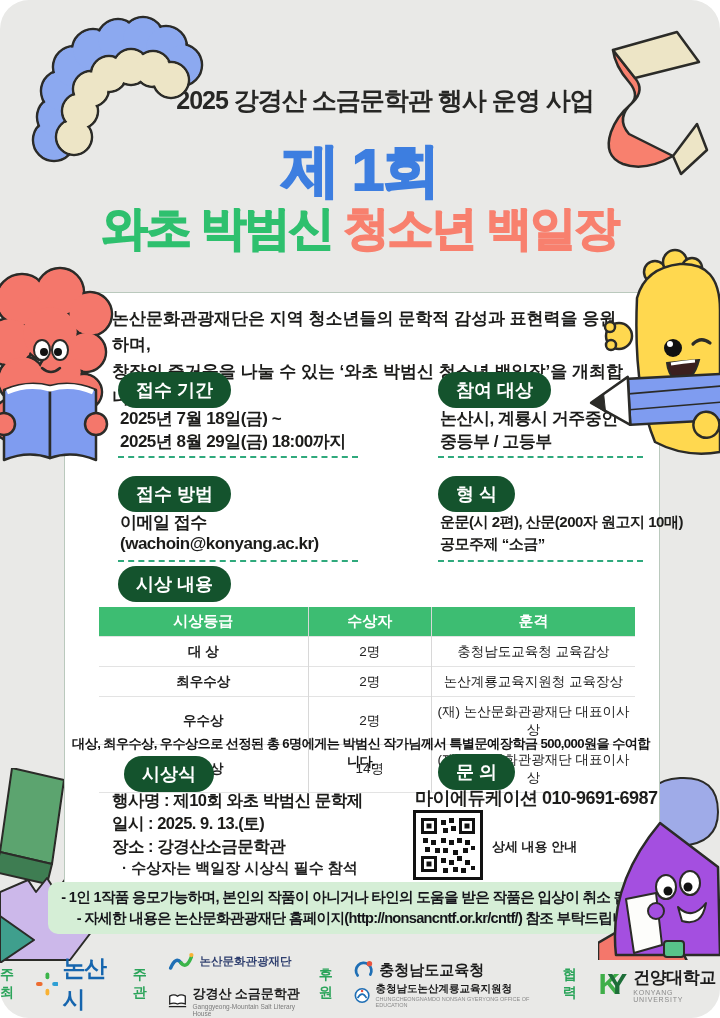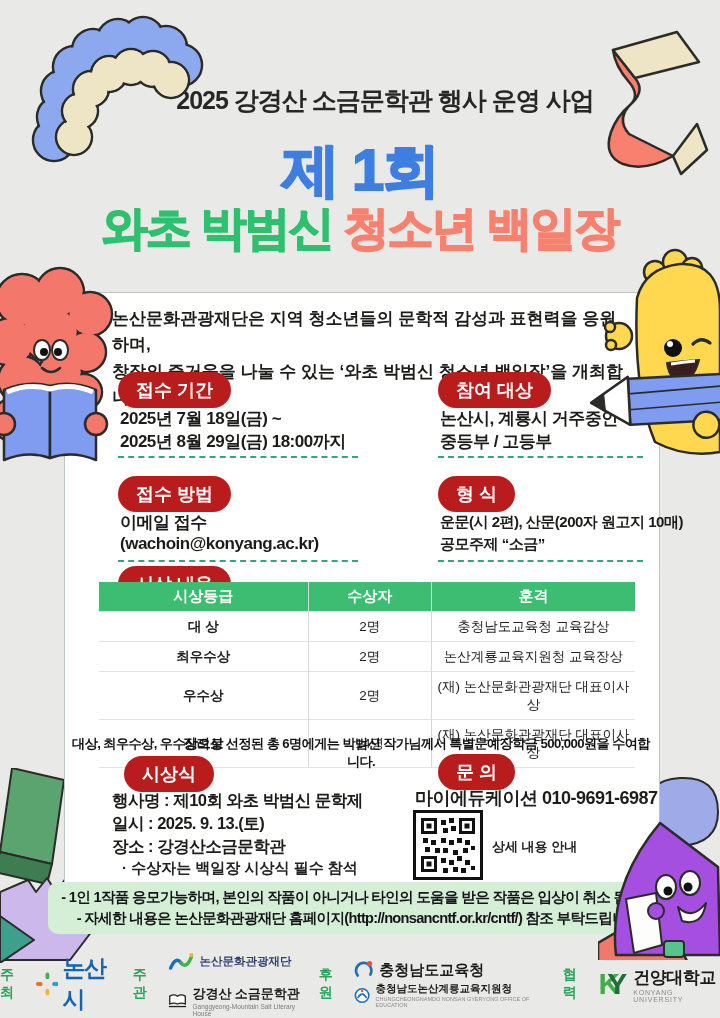--- a/index.html
+++ b/index.html
@@ -1,34 +1,34 @@
 <!DOCTYPE html>
 <html><head>
 <meta charset="utf-8">
 <style>
   html,body{margin:0;padding:0;}
   .poster{position:relative;width:720px;height:1018px;background:#e9e9e7;overflow:hidden;
-          font-family:"Liberation Sans",sans-serif;color:#1d1d1b;}
+          font-family:"Liberation Sans",sans-serif;color:#1d1d1b;border-radius:29px;}
   .abs{position:absolute;}
   
   .program-label{top:84px;left:50px;right:0;text-align:center;font-size:25px;font-weight:800;color:#272725;letter-spacing:-1px;}
   .title1{top:132px;left:0;right:0;text-align:center;font-size:58px;font-weight:900;color:#3d7ee0;
           letter-spacing:-2px;-webkit-text-stroke:2px #3d7ee0;}
   .title2{top:198px;left:0;right:0;text-align:center;font-size:46px;font-weight:900;letter-spacing:-2px;}
   .title2 .g{color:#2ec06e;-webkit-text-stroke:1.6px #2ec06e;}
   .title2 .s{color:#f8806e;-webkit-text-stroke:1.6px #f8806e;}
   
   .card{left:64px;top:292px;width:594px;height:628px;background:#fff;border:1.5px solid #bac9bd;border-radius:18px;z-index:2;}
   .intro{left:112px;top:306px;width:520px;font-size:17px;font-weight:700;line-height:1.55;color:#1c1c1a;z-index:3;}
-  .pill{background:#b91c1c;color:#fff;font-weight:800;font-size:18px;padding:6px 18px;border-radius:20px;z-index:3;letter-spacing:0;}
+  .pill{background:#14532d;color:#fff;font-weight:800;font-size:18px;padding:6px 18px;border-radius:20px;z-index:3;letter-spacing:0;}
   .line{font-weight:700;font-size:17px;z-index:3;color:#1c1c1a;letter-spacing:-0.5px;}
   .small-line{font-size:15px;}
   .dash{border-top:2px dashed #2fa97c;z-index:3;}
   
-  .award-table{left:99px;top:582px;width:536px;border-collapse:collapse;z-index:3;}
+  .award-table{left:99px;top:607px;width:536px;border-collapse:collapse;z-index:3;}
   .award-table th{background:#3dbd72;color:#fff;font-size:15px;font-weight:800;padding:5px 4px;}
   .award-table td{font-size:13.5px;padding:5.5px 4px;text-align:center;border-top:1px solid #e3e3e3;color:#222;}
   .award-table td.c1{font-weight:800;}
   .award-table td.c2,.award-table th.c2{border-left:1px solid #d8d8d8;border-right:1px solid #d8d8d8;}
   .award-table tr:last-child td{border-bottom:1px solid #e3e3e3;}
   .note{left:70px;top:735px;width:582px;text-align:center;font-size:13.2px;font-weight:800;color:#141414;z-index:3;letter-spacing:-0.6px;}
   
   .ceremony-line{font-size:16.5px;}
   .bullet{font-size:15px;font-weight:700;z-index:3;color:#222;}
   .phone{font-size:18px;font-weight:800;z-index:3;letter-spacing:-0.5px;}

